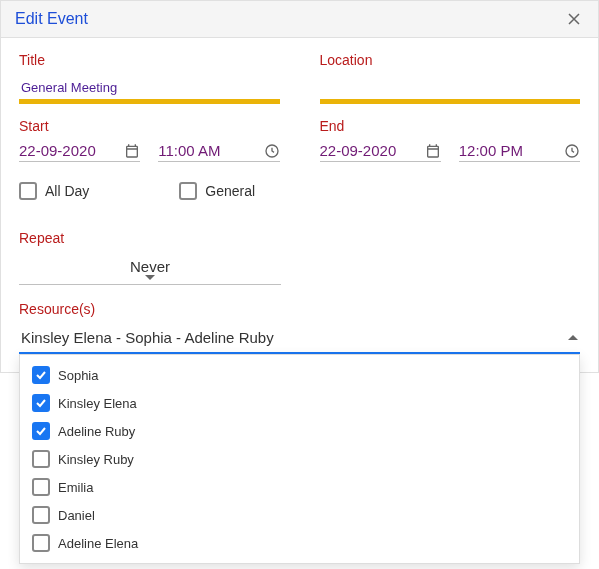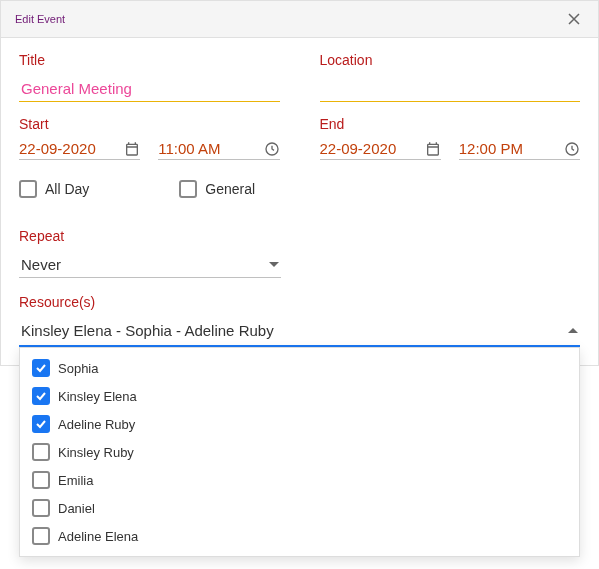--- a/index.html
+++ b/index.html
@@ -19,22 +19,22 @@
   }
   .dialog-header {
     display: flex;
     align-items: center;
     justify-content: space-between;
     background: #f5f5f5;
     padding: 8px 14px;
     border-bottom: 1px solid #e0e0e0;
   }
   .dialog-title {
-    font-size: 11px;
-    color: #701a75;
+    font-size: 16px;
+    color: #1d4ed8;
   }
   .close-btn {
     cursor: pointer;
     color: #666;
     font-size: 14px;
     width: 20px;
     height: 20px;
     display: flex;
     align-items: center;
     justify-content: center;
@@ -53,47 +53,47 @@
   }
   .field-label {
     font-size: 14px;
     color: #b91c1c;
     margin-bottom: 8px;
     display: block;
   }
   .underline-input {
     width: 100%;
     border: none;
-    border-bottom: 1px solid #eab308;
+    border-bottom: 5px solid #eab308;
     padding: 4px 2px;
-    font-size: 15px;
+    font-size: 13px;
     outline: none;
     background: transparent;
     font-family: inherit;
-    color: #ec4899;
+    color: #4c1d95;
   }
   .dt-row {
     display: flex;
     gap: 18px;
   }
   .dt-field {
     flex: 1;
     display: flex;
     align-items: center;
     border-bottom: 1px solid #c0c0c0;
     padding-bottom: 2px;
   }
   .dt-field input {
     border: none;
     outline: none;
     width: 100%;
     font-size: 15px;
     background: transparent;
     font-family: inherit;
-    color: #c2410c;
+    color: #701a75;
   }
   .dt-field .icon {
     color: #666;
     flex-shrink: 0;
   }
   .icon svg { display: block; }
   .check-row {
     display: flex;
     gap: 90px;
     margin-top: 20px;
@@ -120,21 +120,22 @@
     border-color: #1976f2;
   }
   .checkbox.checked svg { color: #fff; }
   .repeat-wrap { width: 262px; }
   .select-field {
     display: flex;
     align-items: center;
     border-bottom: 1px solid #c0c0c0;
     padding: 4px 2px;
     cursor: pointer;
-    justify-content: space-between;
+    justify-content: flex-end;
+    flex-direction: column;
   }
   .select-field .val {
     font-size: 15px;
   }
   .triangle-down {
     width: 0; height: 0;
     border-left: 5px solid transparent;
     border-right: 5px solid transparent;
     border-top: 5px solid #666;
   }

